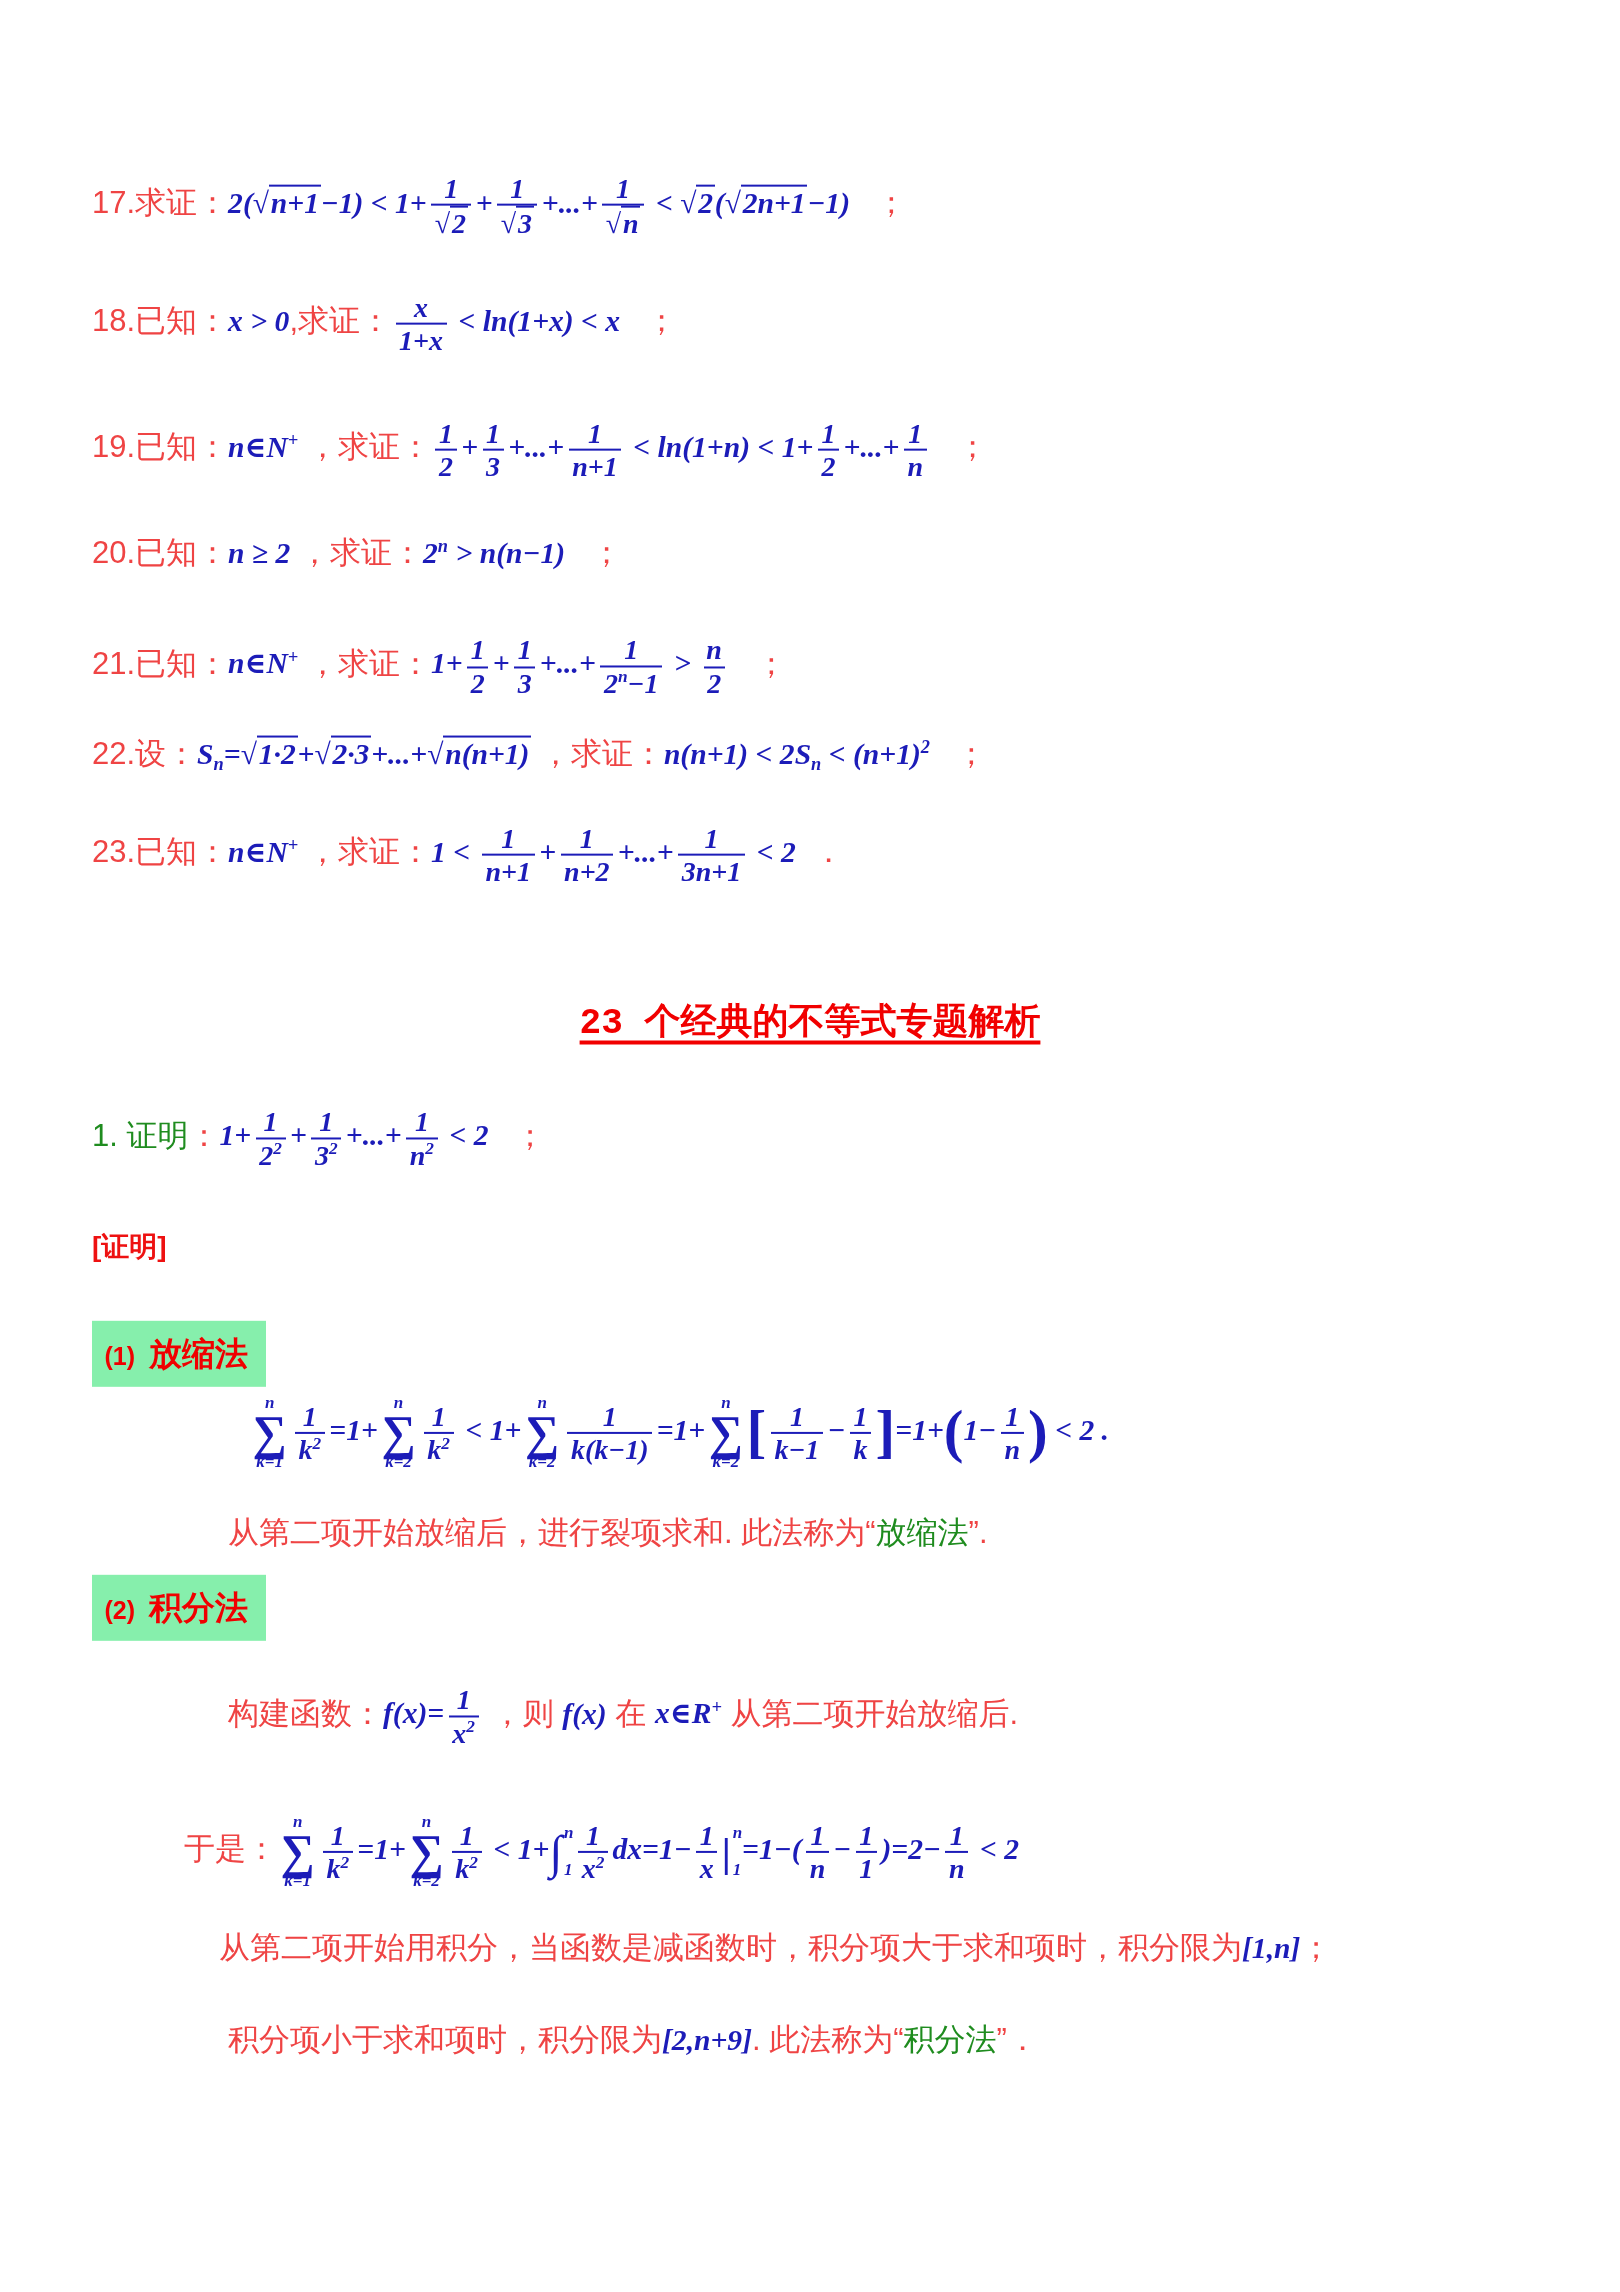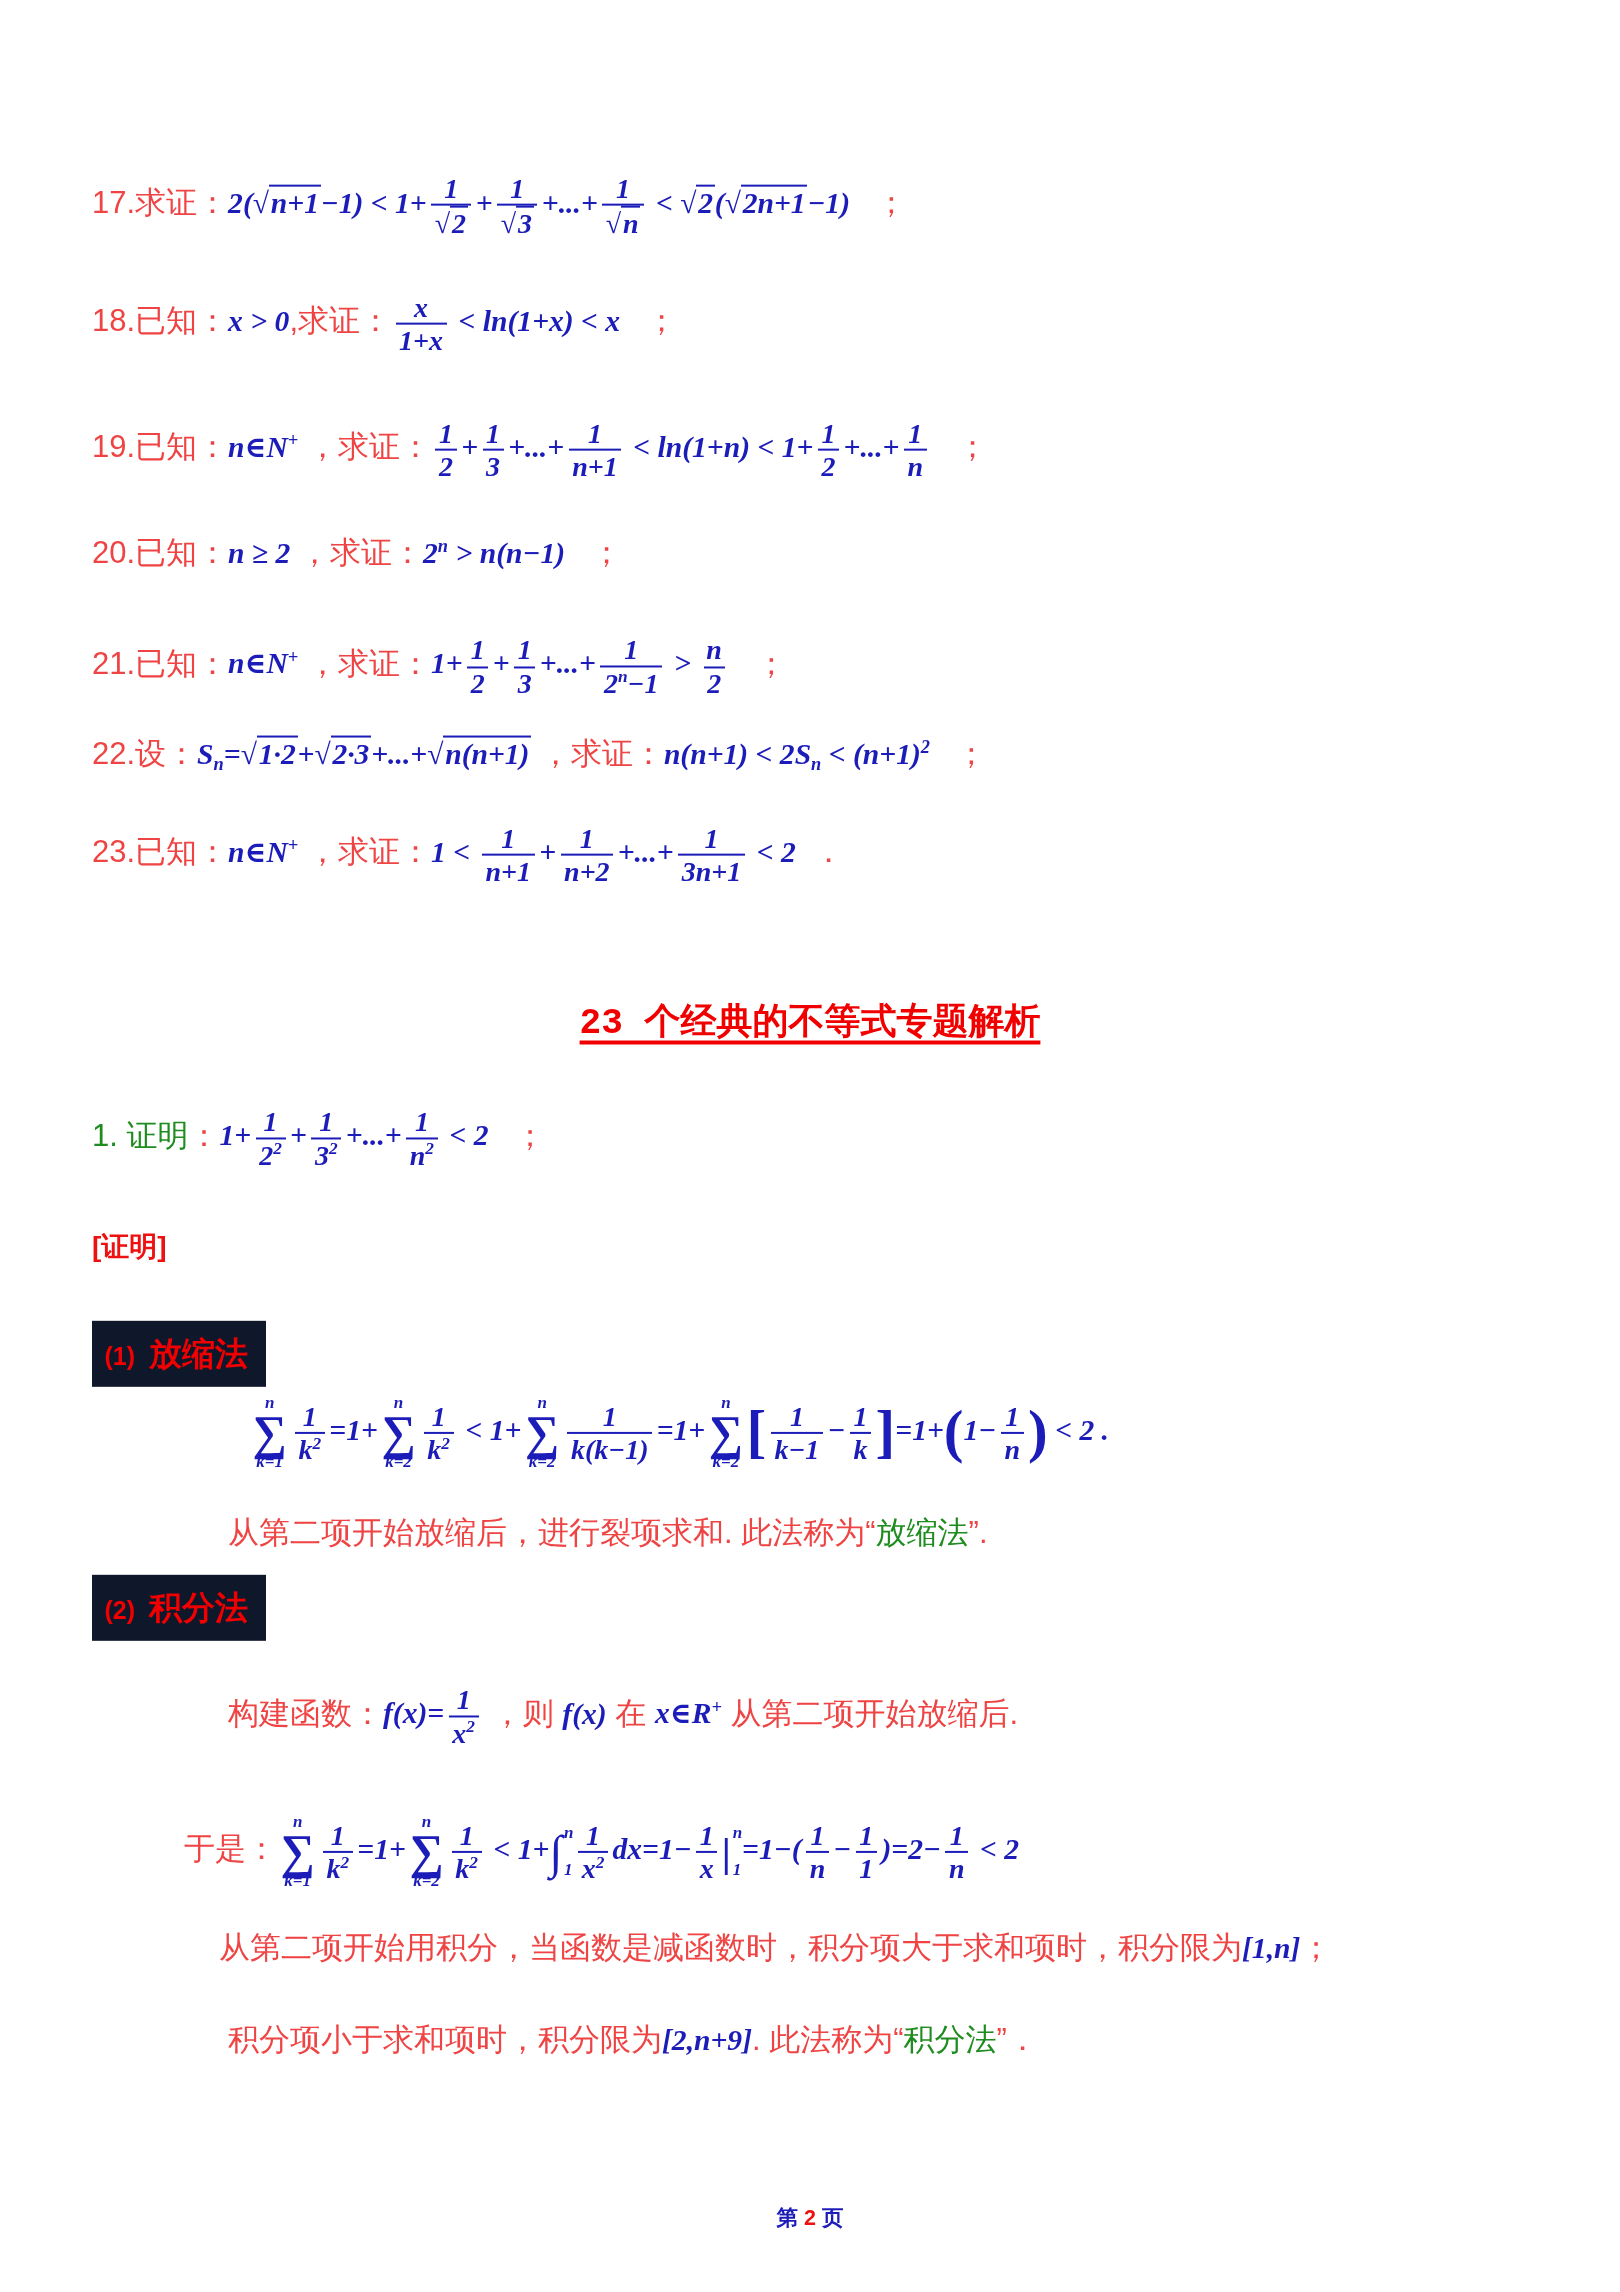--- a/index.html
+++ b/index.html
@@ -1,19 +1,19 @@
 <!DOCTYPE html>
 <html style="font-size:14.3px"><head>
 <meta charset="utf-8">
 <style>
   html,body{margin:0;padding:0;background:#ffffff;}
   .page{position:relative;width:1620px;height:2293px;background:#ffffff;overflow:hidden;}
 
   .line{position:absolute;transform:translateY(-50%);white-space:pre;}
-  .line.hl{background:#0f172a;padding:10.7px 18px 10.7px 12.5px;}
+  .line.hl{background:#86efac;padding:10.7px 18px 10.7px 12.5px;}
 
   
   .lb{font-family:"Liberation Sans","DejaVu Sans",sans-serif;font-weight:normal;font-size:31px;color:#ef4444;}
   .gn{font-family:"Liberation Sans","DejaVu Sans",sans-serif;font-weight:normal;font-size:31px;color:#1f8c1f;}
   .rd{font-family:"Liberation Sans","DejaVu Sans",sans-serif;font-weight:bold;font-size:28px;color:#ee1111;}
   .hn{font-family:"Liberation Sans","DejaVu Sans",sans-serif;font-weight:bold;font-size:25px;color:#f00000;}
   .hd{font-family:"Liberation Sans","DejaVu Sans",sans-serif;font-weight:bold;font-size:33px;color:#f00000;}
   .mt{font-family:"Liberation Serif","DejaVu Serif",serif;font-weight:bold;font-style:italic;font-size:29.6px;color:#1c1cb8;}
 
   
@@ -104,15 +104,14 @@
       <div class="line" data-line="proof"><span class="rd">[证明]</span></div>
       <div class="line hl" data-line="m1h"><span class="hn">(1)  </span><span class="hd">放缩法</span></div>
       <div class="line" data-line="m1f"><span class="mt"><span class="bo"><span class="lmt">n</span><span class="sg">∑</span><span class="lmb">k=1</span></span><span class="fr"><span class="nu">1</span><span class="de">k<sup>2</sup></span></span>=1+<span class="bo"><span class="lmt">n</span><span class="sg">∑</span><span class="lmb">k=2</span></span><span class="fr"><span class="nu">1</span><span class="de">k<sup>2</sup></span></span> &lt; 1+<span class="bo"><span class="lmt">n</span><span class="sg">∑</span><span class="lmb">k=2</span></span><span class="fr"><span class="nu">1</span><span class="de">k(k−1)</span></span>=1+<span class="bo"><span class="lmt">n</span><span class="sg">∑</span><span class="lmb">k=2</span></span><span class="bk">[</span><span class="fr"><span class="nu">1</span><span class="de">k−1</span></span>−<span class="fr"><span class="nu">1</span><span class="de">k</span></span><span class="bk">]</span>=1+<span class="bk">(</span>1−<span class="fr"><span class="nu">1</span><span class="de">n</span></span><span class="bk">)</span> &lt; 2 .</span></div>
       <div class="line" data-line="m1n"><span class="lb">从第二项开始放缩后，进行裂项求和. 此法称为“</span><span class="gn">放缩法</span><span class="lb">”.</span></div>
       <div class="line hl" data-line="m2h"><span class="hn">(2)  </span><span class="hd">积分法</span></div>
       <div class="line" data-line="m2l1"><span class="lb">构建函数：</span><span class="mt">f(x)=<span class="fr"><span class="nu">1</span><span class="de">x<sup>2</sup></span></span></span><span class="lb"> ，则 </span><span class="mt">f(x)</span><span class="lb"> 在 </span><span class="mt">x∈R<sup>+</sup></span><span class="lb"> 从第二项开始放缩后.</span></div>
       <div class="line" data-line="m2l2"><span class="lb">于是：</span><span class="mt"><span class="bo"><span class="lmt">n</span><span class="sg">∑</span><span class="lmb">k=1</span></span><span class="fr"><span class="nu">1</span><span class="de">k<sup>2</sup></span></span>=1+<span class="bo"><span class="lmt">n</span><span class="sg">∑</span><span class="lmb">k=2</span></span><span class="fr"><span class="nu">1</span><span class="de">k<sup>2</sup></span></span> &lt; 1+<span class="io"><span class="is">∫</span><span class="il"><span class="lmt">n</span><span class="lmb">1</span></span></span><span class="fr"><span class="nu">1</span><span class="de">x<sup>2</sup></span></span>dx=1−<span class="fr"><span class="nu">1</span><span class="de">x</span></span><span class="io"><span class="vb">|</span><span class="il"><span class="lmt">n</span><span class="lmb">1</span></span></span>=1−(<span class="fr"><span class="nu">1</span><span class="de">n</span></span>−<span class="fr"><span class="nu">1</span><span class="de">1</span></span>)=2−<span class="fr"><span class="nu">1</span><span class="de">n</span></span> &lt; 2</span></div>
       <div class="line" data-line="m2n1"><span class="lb">从第二项开始用积分，当函数是减函数时，积分项大于求和项时，积分限为</span><span class="mt">[1,n]</span><span class="lb">；</span></div>
       <div class="line" data-line="m2n2"><span class="lb">积分项小于求和项时，积分限为</span><span class="mt">[2,n+9]</span><span class="lb">. 此法称为“</span><span class="gn">积分法</span><span class="lb">”．</span></div>
     </main>
-  <div class="footer"><span class="f-b">第 </span><span class="f-n">2</span><span class="f-b"> 页</span></div>
 </div>
 
 
 </body></html>

